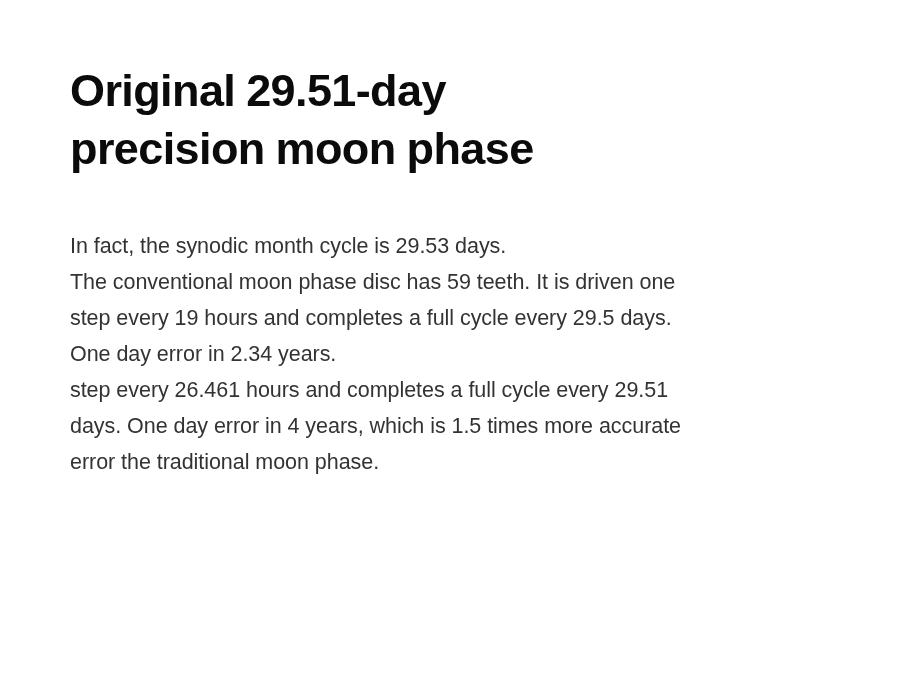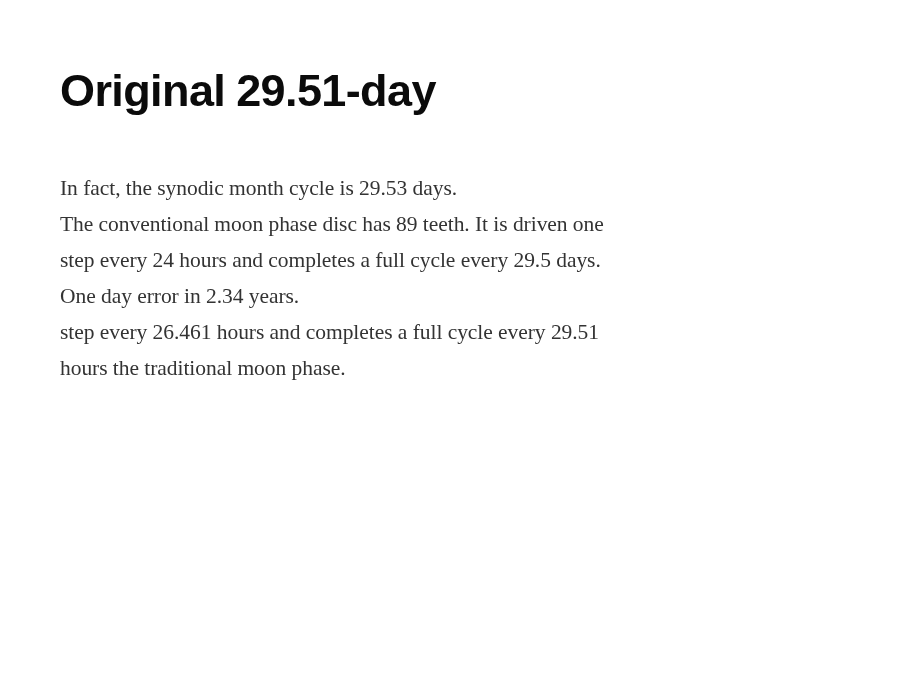--- a/index.html
+++ b/index.html
@@ -17,21 +17,21 @@
   .page {
     position: relative;
     width: 900px;
     height: 682px;
     background: #ffffff;
     box-sizing: border-box;
   }
 
   .content {
     position: absolute;
-    left: 60px;
+    left: 70px;
     top: 62px;
     width: 760px;
   }
 
   .headline {
     margin: 0;
     font-family: "Liberation Sans", sans-serif;
     font-size: 45px;
     line-height: 58px;
     font-weight: 700;
@@ -44,21 +44,21 @@
   .headline .hl-line {
     display: block;
     white-space: nowrap;
   }
 
   .body-block {
     margin: 0;
     padding: 0;
     margin-top: 50px;
     width: 760px;
-    font-family: Liberation Serif, serif;
+    font-family: Liberation Sans, sans-serif;
     font-size: 21.5px;
     line-height: 36px;
     font-weight: 400;
     color: #333333;
     letter-spacing: -0.05px;
   }
 
   .body-block .b-line {
     display: block;
     white-space: nowrap;
@@ -66,26 +66,28 @@
 </style>
 </head>
 <body>
 
 <div class="page">
 
   <div class="content">
 
     <h1 class="headline">
       <span class="hl-line">Original 29.51-day</span>
+      <span class="hl-line">precision moon phase</span>
     </h1>
 
     <p class="body-block">
       <span class="b-line">In fact, the synodic month cycle is 29.53 days.</span>
-      <span class="b-line">The conventional moon phase disc has 89 teeth. It is driven one</span>
-      <span class="b-line">step every 24 hours and completes a full cycle every 29.5 days.</span>
+      <span class="b-line">The conventional moon phase disc has 59 teeth. It is driven one</span>
+      <span class="b-line">step every 19 hours and completes a full cycle every 29.5 days.</span>
       <span class="b-line">One day error in 2.34 years.</span>
       <span class="b-line">step every 26.461 hours and completes a full cycle every 29.51</span>
-      <span class="b-line">hours the traditional moon phase.</span>
+      <span class="b-line">days. One day error in 4 years, which is 1.5 times more accurate</span>
+      <span class="b-line">error the traditional moon phase.</span>
     </p>
 
   </div>
 
 </div>
 
 </body></html>

